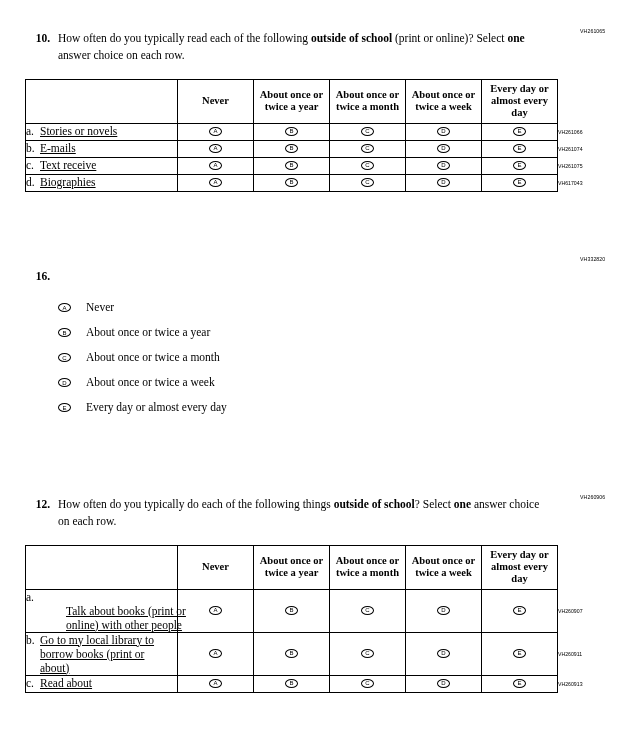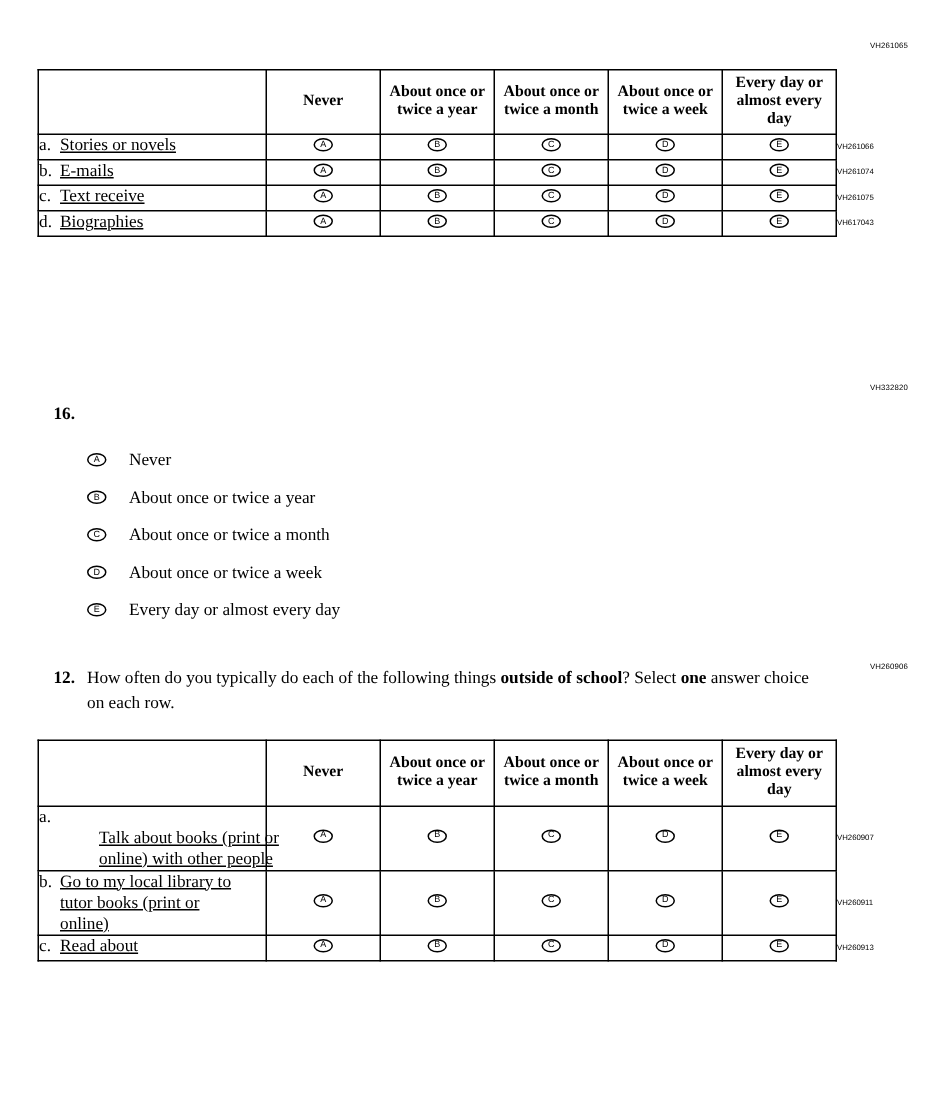--- a/index.html
+++ b/index.html
@@ -145,20 +145,26 @@
 </style>
 </head>
 <body>
 
 <div class="page">
 
   <div class="qblock" style="left:24px; top:30px; width:580px;">
 
     <div class="itemid" style="left:556px; top:-2px;">VH261065</div>
 
+    <div class="q-head">
+      <div class="q-num">10.</div>
+      <div class="q-text" style="max-width:490px;">
+        <span>How often do you typically read each of the following </span><b>outside of school</b><span> (print or online)? Select </span><b>one</b><span> answer choice on each row.</span>
+      </div>
+    </div>
 
     <table class="matrix" style="margin-top:16px; margin-left:1px; width:565px;">
       <colgroup>
         <col style="width:152px">
         <col style="width:76px">
         <col style="width:76px">
         <col style="width:76px">
         <col style="width:76px">
         <col style="width:76px">
         <col style="width:33px">
@@ -240,21 +246,21 @@
         <div class="bub"><span class="bubble"><span>D</span></span></div>
         <div class="vlabel">About once or twice a week</div>
       </div>
       <div class="vitem">
         <div class="bub"><span class="bubble"><span>E</span></span></div>
         <div class="vlabel">Every day or almost every day</div>
       </div>
     </div>
   </div>
 
-  <div class="qblock" style="left:24px; top:444px; width:580px;">
+  <div class="qblock" style="left:24px; top:496px; width:580px;">
 
     <div class="itemid" style="left:556px; top:-2px;">VH260906</div>
 
     <div class="q-head">
       <div class="q-num">12.</div>
       <div class="q-text" style="max-width:490px;">
         <span>How often do you typically do each of the following things </span><b>outside of school</b><span>? Select </span><b>one</b><span> answer choice on each row.</span>
       </div>
     </div>
 
@@ -283,21 +289,21 @@
         <tr style="height:38px;">
           <td class="rowlabel"><span class="letter">a.</span><span class="ltxt" style="width:122px;margin-left:40px;">Talk about books (print or online) with other people</span></td>
           <td class="optcell"><span class="bubble"><span>A</span></span></td>
           <td class="optcell"><span class="bubble"><span>B</span></span></td>
           <td class="optcell"><span class="bubble"><span>C</span></span></td>
           <td class="optcell"><span class="bubble"><span>D</span></span></td>
           <td class="optcell"><span class="bubble"><span>E</span></span></td>
           <td class="idcell">VH260907</td>
         </tr>
         <tr style="height:38px;">
-          <td class="rowlabel"><span class="letter">b.</span><span class="ltxt" style="width:122px;">Go to my local library to tutor books (print or online)</span></td>
+          <td class="rowlabel"><span class="letter">b.</span><span class="ltxt" style="width:122px;">Go to my local library to borrow books (print or about)</span></td>
           <td class="optcell"><span class="bubble"><span>A</span></span></td>
           <td class="optcell"><span class="bubble"><span>B</span></span></td>
           <td class="optcell"><span class="bubble"><span>C</span></span></td>
           <td class="optcell"><span class="bubble"><span>D</span></span></td>
           <td class="optcell"><span class="bubble"><span>E</span></span></td>
           <td class="idcell">VH260911</td>
         </tr>
         <tr style="height:17px;">
           <td class="rowlabel"><span class="letter">c.</span><span class="ltxt">Read about</span></td>
           <td class="optcell"><span class="bubble"><span>A</span></span></td>

